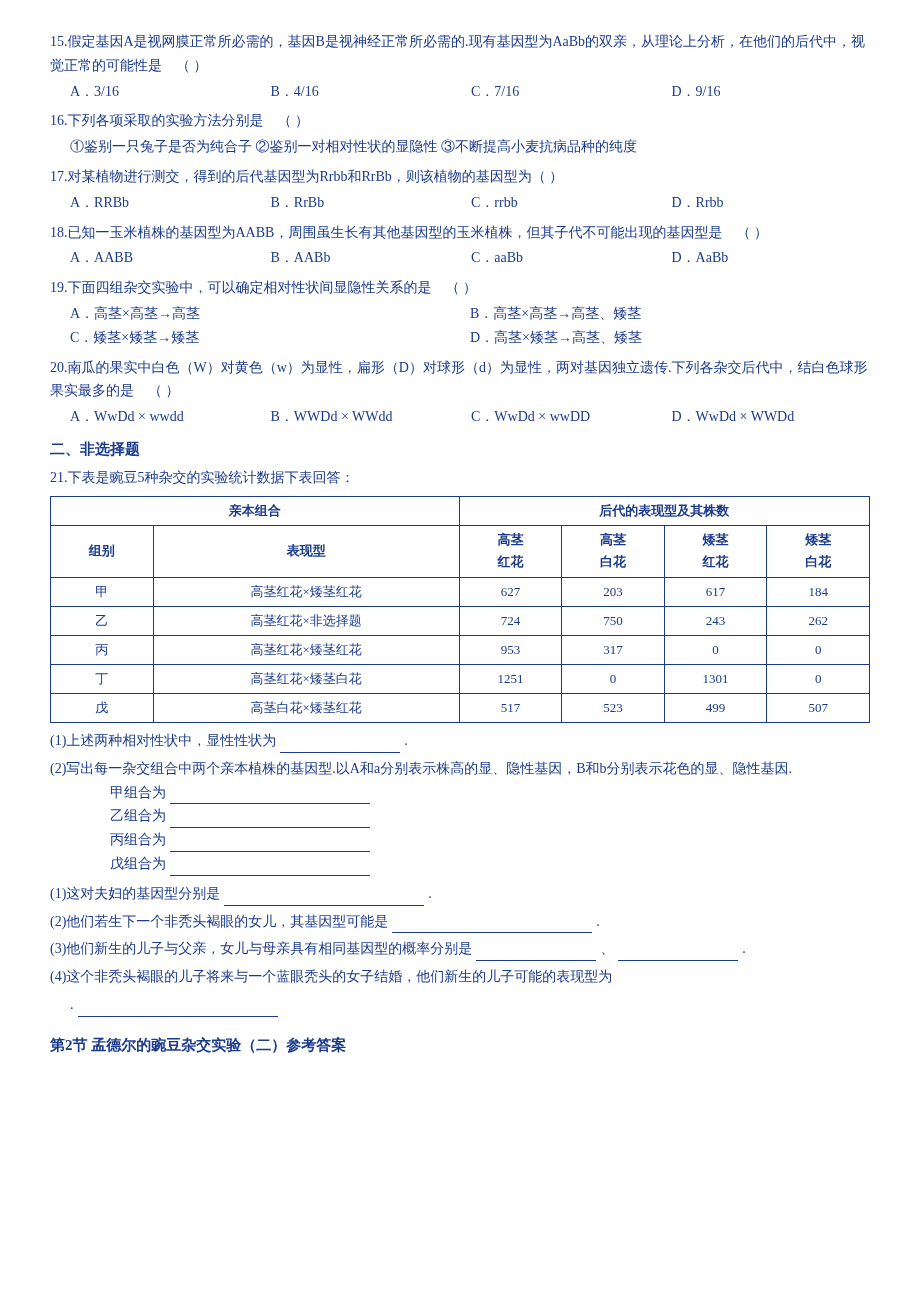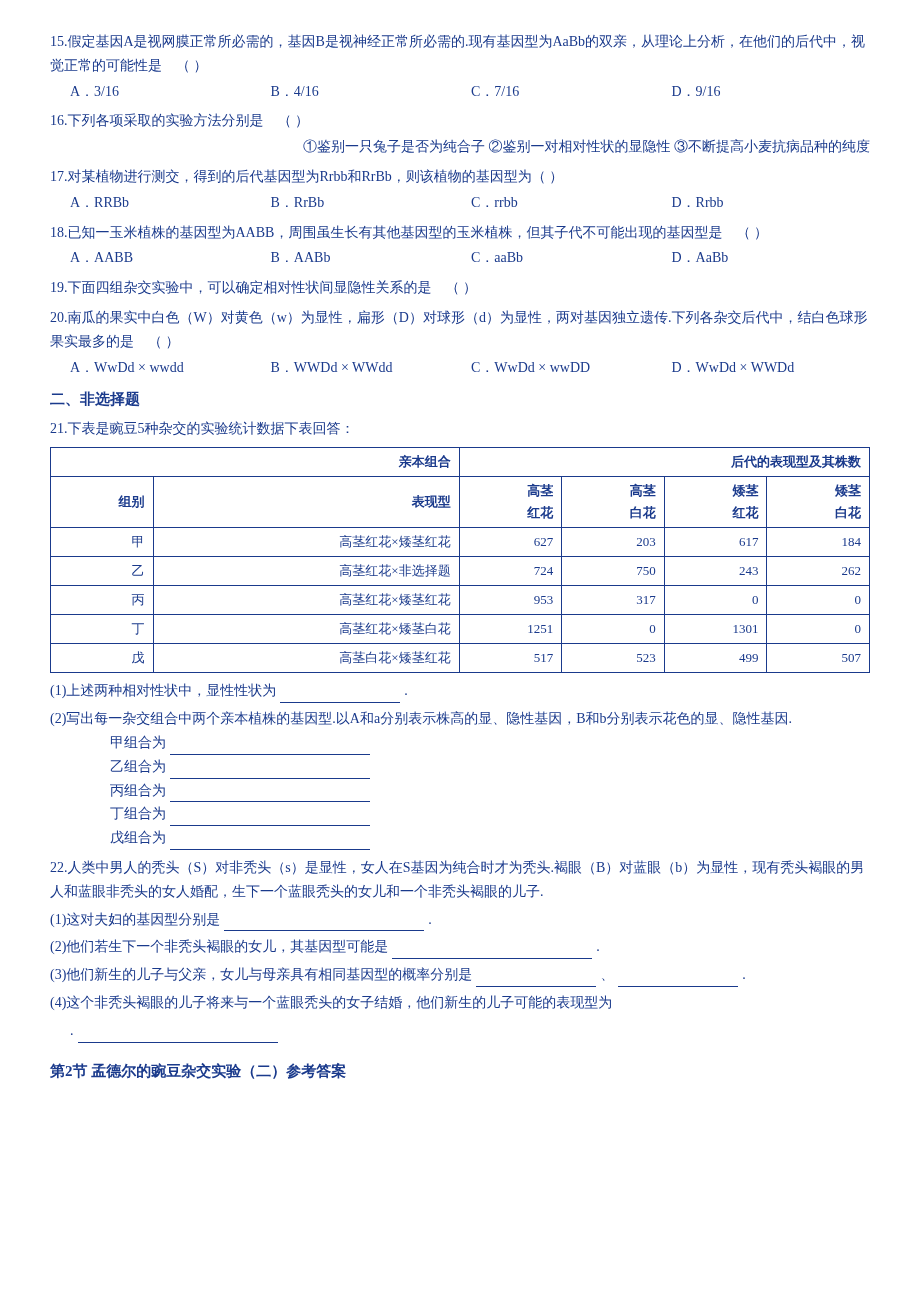--- a/index.html
+++ b/index.html
@@ -42,21 +42,21 @@
       margin: 8px 0 4px 0;
     }
     table {
       border-collapse: collapse;
       width: 100%;
       margin: 6px 0;
     }
     th, td {
       border: 1px solid #1a3a8c;
       padding: 3px 8px;
-      text-align: right;
+      text-align: center;
       font-size: 13px;
     }
     th {
       background: #fff;
     }
     .answer-line {
       display: inline-block;
       width: 120px;
       border-bottom: 1px solid #1a3a8c;
       margin: 0 4px;
@@ -86,21 +86,21 @@
   <div class="options-row">
     <span class="option">A．3/16</span>
     <span class="option">B．4/16</span>
     <span class="option">C．7/16</span>
     <span class="option">D．9/16</span>
   </div>
 </div>
 
 <div class="question-block">
   <span class="question-text">16.下列各项采取的实验方法分别是&nbsp;&nbsp;&nbsp;&nbsp;（  ）</span>
-  <div style="padding-left:20px; margin-bottom:2px;text-align:right;">①鉴别一只兔子是否为纯合子 ②鉴别一对相对性状的显隐性 ③不断提高小麦抗病品种的纯度</div>
+  <div style="padding-left:20px; margin-bottom:2px;">①鉴别一只兔子是否为纯合子 ②鉴别一对相对性状的显隐性 ③不断提高小麦抗病品种的纯度</div>
 </div>
 
 <div class="question-block">
   <span class="question-text">17.对某植物进行测交，得到的后代基因型为Rrbb和RrBb，则该植物的基因型为（  ）</span>
   <div class="options-row">
     <span class="option">A．RRBb</span>
     <span class="option">B．RrBb</span>
     <span class="option">C．rrbb</span>
     <span class="option">D．Rrbb</span>
   </div>
@@ -111,20 +111,26 @@
   <div class="options-row">
     <span class="option">A．AABB</span>
     <span class="option">B．AABb</span>
     <span class="option">C．aaBb</span>
     <span class="option">D．AaBb</span>
   </div>
 </div>
 
 <div class="question-block">
   <span class="question-text">19.下面四组杂交实验中，可以确定相对性状间显隐性关系的是&nbsp;&nbsp;&nbsp;&nbsp;（  ）</span>
+  <div class="options-row-2">
+    <span class="option">A．高茎×高茎→高茎</span>
+    <span class="option">B．高茎×高茎→高茎、矮茎</span>
+    <span class="option">C．矮茎×矮茎→矮茎</span>
+    <span class="option">D．高茎×矮茎→高茎、矮茎</span>
+  </div>
 </div>
 
 <div class="question-block">
   <span class="question-text">20.南瓜的果实中白色（W）对黄色（w）为显性，扁形（D）对球形（d）为显性，两对基因独立遗传.下列各杂交后代中，结白色球形果实最多的是&nbsp;&nbsp;&nbsp;&nbsp;（  ）</span>
   <div class="options-row">
     <span class="option">A．WwDd × wwdd</span>
     <span class="option">B．WWDd × WWdd</span>
     <span class="option">C．WwDd × wwDD</span>
     <span class="option">D．WwDd × WWDd</span>
   </div>
@@ -192,26 +198,24 @@
         <td>507</td>
       </tr>
     </tbody>
   </table>
 
   <div>(1)上述两种相对性状中，显性性状为<span class="answer-line"></span>.</div>
   <div style="margin-top:4px;">(2)写出每一杂交组合中两个亲本植株的基因型.以A和a分别表示株高的显、隐性基因，B和b分别表示花色的显、隐性基因.</div>
   <div class="indent2">甲组合为<span class="answer-line answer-line-long"></span></div>
   <div class="indent2">乙组合为<span class="answer-line answer-line-long"></span></div>
   <div class="indent2">丙组合为<span class="answer-line answer-line-long"></span></div>
-  <div class="indent2">丁组合为<span class="answer-line answer-line-long"></span></div>
   <div class="indent2">戊组合为<span class="answer-line answer-line-long"></span></div>
 </div>
 
 <div class="question-block">
-  <div class="q22-para">22.人类中男人的秃头（S）对非秃头（s）是显性，女人在S基因为纯合时才为秃头.褐眼（B）对蓝眼（b）为显性，现有秃头褐眼的男人和蓝眼非秃头的女人婚配，生下一个蓝眼秃头的女儿和一个非秃头褐眼的儿子.</div>
   <div class="q22-para">(1)这对夫妇的基因型分别是<span class="answer-line answer-line-long"></span>.</div>
   <div class="q22-para">(2)他们若生下一个非秃头褐眼的女儿，其基因型可能是<span class="answer-line answer-line-long"></span>.</div>
   <div class="q22-para">(3)他们新生的儿子与父亲，女儿与母亲具有相同基因型的概率分别是<span class="answer-line"></span>、<span class="answer-line"></span>.</div>
   <div class="q22-para">(4)这个非秃头褐眼的儿子将来与一个蓝眼秃头的女子结婚，他们新生的儿子可能的表现型为</div>
   <div style="padding-left:20px;">.<span class="answer-line answer-line-long"></span></div>
 </div>
 
 <div class="center-title">第2节  孟德尔的豌豆杂交实验（二）参考答案</div>
 
 </body></html>

